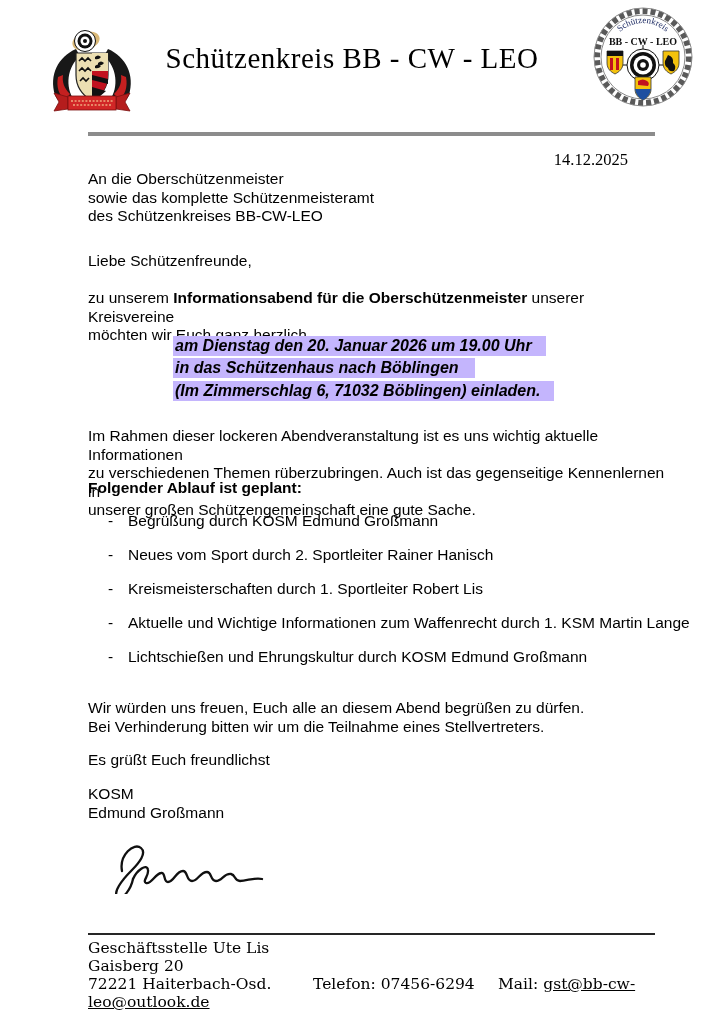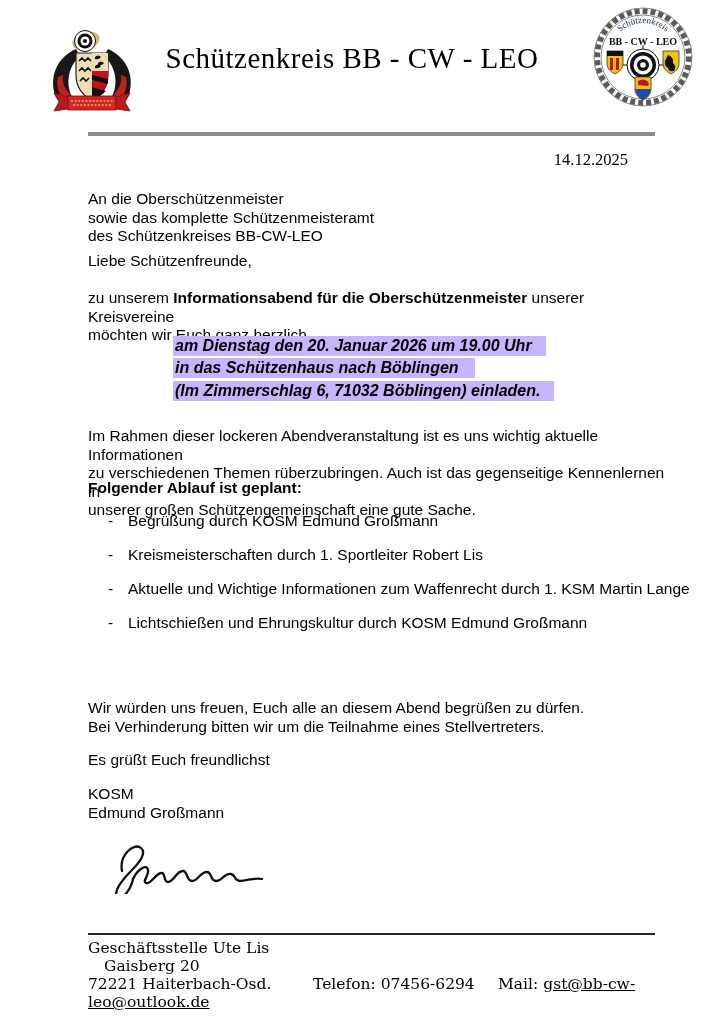--- a/index.html
+++ b/index.html
@@ -11,21 +11,21 @@
   .letter-title{position:absolute;left:88px;top:38px;width:520px;text-align:center;
         font-family:"Liberation Serif",serif;font-weight:400;font-size:29px;letter-spacing:.5px;margin:4px;}
   .seal{position:absolute;left:582px;top:5px;width:122px;height:104px;}
   .rule-top{position:absolute;left:88px;top:132px;width:567px;height:4px;background:#8c8c8c;}
 
   .date{position:absolute;left:88px;top:150px;width:540px;text-align:right;
         font-family:"Liberation Serif",serif;font-size:16.5px;}
 
   
   .sans{font-size:15.5px;line-height:18.6px;}
-  .recipient{position:absolute;left:88px;top:190px;}
+  .recipient{position:absolute;left:88px;top:170px;}
   .salutation{position:absolute;left:88px;top:252px;}
   .intro{position:absolute;left:88px;top:289px;width:575px;}
   .intro b{font-weight:700;}
 
   .invitation{position:absolute;left:173px;top:335px;font-weight:700;font-style:italic;
         font-size:16px;line-height:22.4px;}
   .invitation .hl{background:#c4b5fd;padding:1px 14px 2px 2px;}
   .invitation .ext{padding-right:16px;}
 
   .para{position:absolute;left:88px;top:414px;width:585px;margin-top:13px;}
@@ -37,21 +37,21 @@
   .closing{position:absolute;left:88px;top:699px;}
   .greeting{position:absolute;left:88px;top:751px;}
   .signer{position:absolute;left:88px;top:785px;}
 
   .signature{position:absolute;left:106px;top:832px;width:160px;height:62px;}
 
   
   .rule-bottom{position:absolute;left:88px;top:933px;width:567px;height:2px;background:#262626;}
   .foot{position:absolute;font-family:"DejaVu Serif","Liberation Serif",serif;font-size:15.5px;line-height:18px;}
   .f-office{left:88px;top:939px;}
-  .f-street{left:88px;top:957px;margin-left:16px;}
+  .f-street{left:88px;top:957px;}
   .f-city{left:88px;top:975px;}
   .f-phone{left:313px;top:975px;}
   .f-mail{left:498px;top:975px;}
   .f-mail2{left:88px;top:993px;}
   .lbl{margin-right:5px;margin-top:30px;}
   .email-link{color:#000000;text-decoration:underline;cursor:pointer;}
 </style>
 </head>
 <body>
 
@@ -140,20 +140,21 @@
   <div class="para sans">
     <div>Im Rahmen dieser lockeren Abendveranstaltung ist es uns wichtig aktuelle Informationen</div>
     <div>zu verschiedenen Themen rüberzubringen. Auch ist das gegenseitige Kennenlernen in</div>
     <div>unserer großen Schützengemeinschaft eine gute Sache.</div>
   </div>
 
   <div class="agenda-head sans">Folgender Ablauf ist geplant:</div>
 
   <div class="agenda sans">
     <div class="li"><span class="dash">-</span><span>Begrüßung durch KOSM Edmund Großmann</span></div>
+    <div class="li"><span class="dash">-</span><span>Neues vom Sport durch 2. Sportleiter Rainer Hanisch</span></div>
     <div class="li"><span class="dash">-</span><span>Kreismeisterschaften durch 1. Sportleiter Robert Lis</span></div>
     <div class="li"><span class="dash">-</span><span>Aktuelle und Wichtige Informationen zum Waffenrecht durch 1. KSM Martin Lange</span></div>
     <div class="li"><span class="dash">-</span><span>Lichtschießen und Ehrungskultur durch KOSM Edmund Großmann</span></div>
   </div>
 
   <div class="closing sans">
     <div>Wir würden uns freuen, Euch alle an diesem Abend begrüßen zu dürfen.</div>
     <div>Bei Verhinderung bitten wir um die Teilnahme eines Stellvertreters.</div>
   </div>
 

